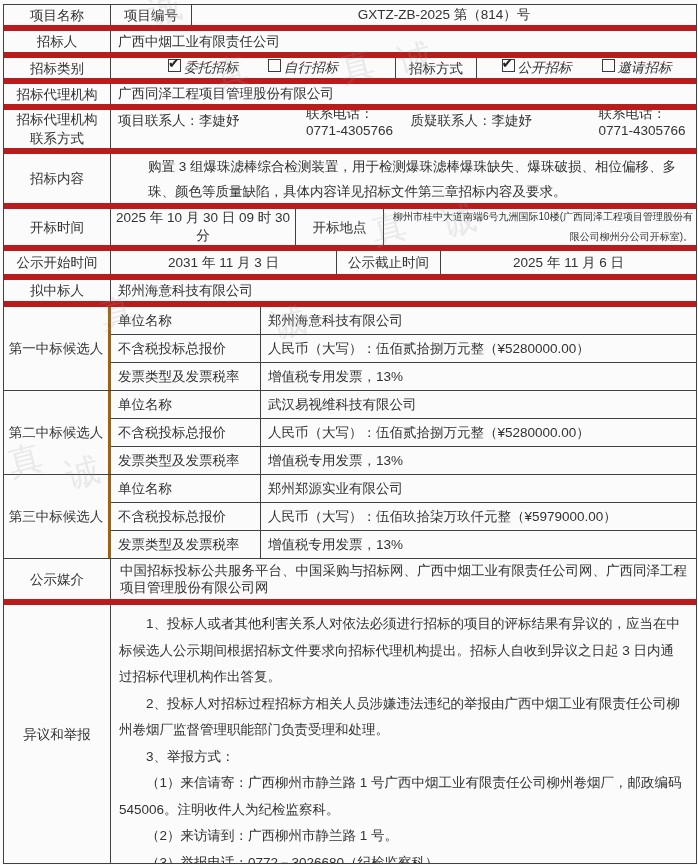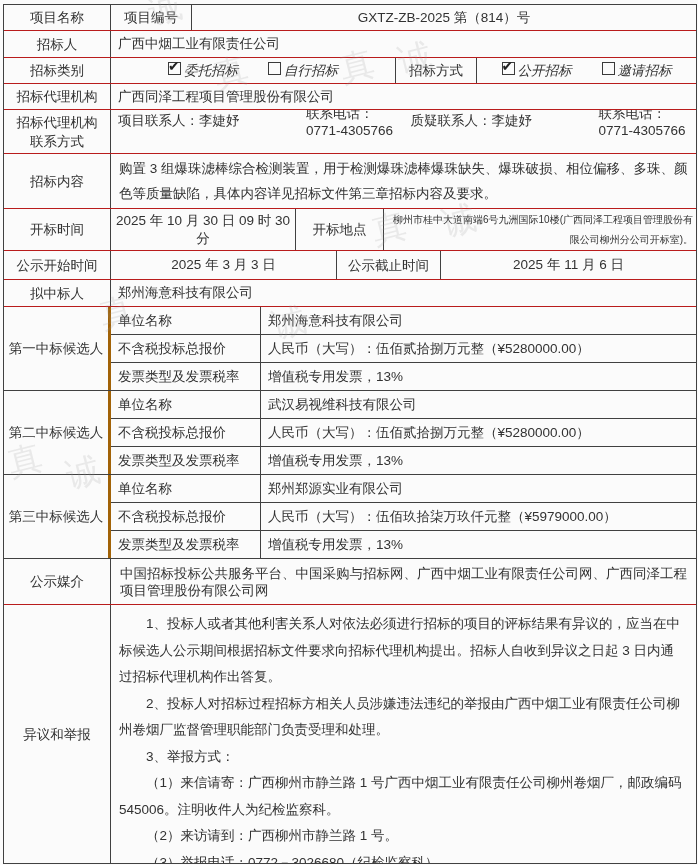--- a/index.html
+++ b/index.html
@@ -6,21 +6,21 @@
   body{
     width:698px;height:865px;overflow:hidden;position:relative;
     background:#fbfbfb;color:#323232;
     font-family:"Liberation Sans","DejaVu Sans",sans-serif;
     font-size:13.5px;
   }
   .doc-table{
     position:absolute;left:3px;top:4px;width:692px;
     border:1px solid #414141;background:transparent;
   }
-  .row{display:flex;border-bottom:1px solid #b91c1c;box-sizing:border-box;align-items:stretch;}
+  .row{display:flex;border-bottom:6px solid #b91c1c;box-sizing:border-box;align-items:stretch;}
   .row:last-child{border-bottom:none;}
   .cell{box-sizing:border-box;border-right:1px solid #414141;display:flex;align-items:center;overflow:hidden;}
   .cell:last-child{border-right:none;}
   .lab{justify-content:center;text-align:center;flex-direction:column;line-height:19px;}
   .val-l{justify-content:flex-start;padding-left:7px;padding-right:4px;}
   .val-c{justify-content:center;text-align:center;}
   .w1{width:107px;flex:none;}
   .w285{width:285px;flex:none;}
   .w81{width:81px;flex:none;}
   .w185{width:185px;flex:none;}
@@ -119,37 +119,37 @@
       </div>
       <div class="contact-line">
         <span class="contact-person">质疑联系人：李婕妤</span>
         <span>联系电话：0771-4305766</span>
       </div>
     </div>
   </div>
 
   <div class="row h55">
     <div class="cell lab w1">招标内容</div>
-    <div class="cell fx" style="align-items:center;">
+    <div class="cell fx" style="align-items:center;margin-left:29px;">
       <span class="wrapcell">购置 3 组爆珠滤棒综合检测装置，用于检测爆珠滤棒爆珠缺失、爆珠破损、相位偏移、多珠、颜色等质量缺陷，具体内容详见招标文件第三章招标内容及要求。</span>
     </div>
   </div>
 
   <div class="row h42">
     <div class="cell lab w1">开标时间</div>
     <div class="cell val-c w185">2025 年 10 月 30 日 09 时 30 分</div>
     <div class="cell lab w88">开标地点</div>
     <div class="cell fx">
       <span class="addr">柳州市桂中大道南端6号九洲国际10楼(广西同泽工程项目管理股份有限公司柳州分公司开标室)。</span>
     </div>
   </div>
 
   <div class="row h29">
     <div class="cell lab w1">公示开始时间</div>
-    <div class="cell val-c w226">2025 年 3 月 3 日</div>
+    <div class="cell val-c w226">2031 年 11 月 3 日</div>
     <div class="cell lab w104">公示截止时间</div>
     <div class="cell val-c fx">2025 年 11 月 6 日</div>
   </div>
 
   <div class="row h27">
     <div class="cell lab w1">拟中标人</div>
     <div class="cell val-l fx">郑州海意科技有限公司</div>
   </div>
 
   <div class="cand h84">

